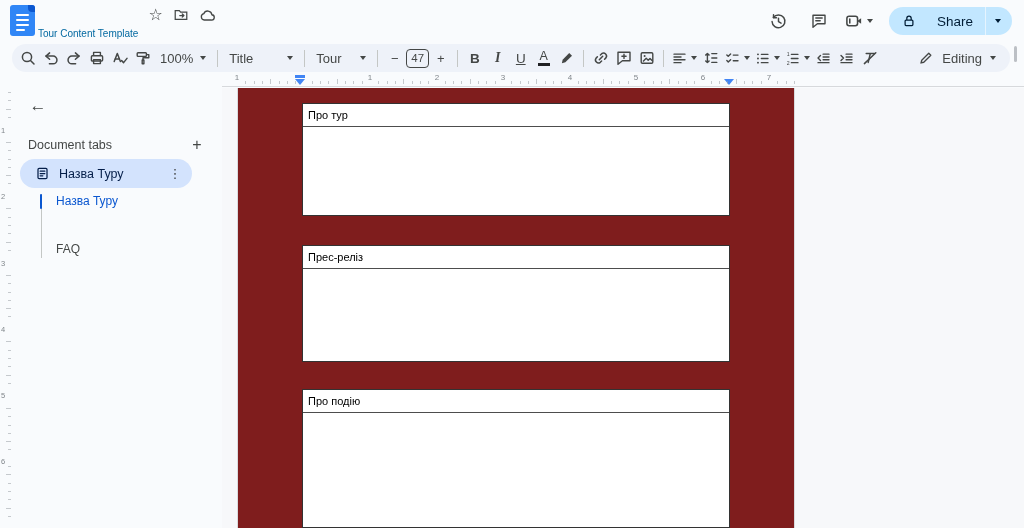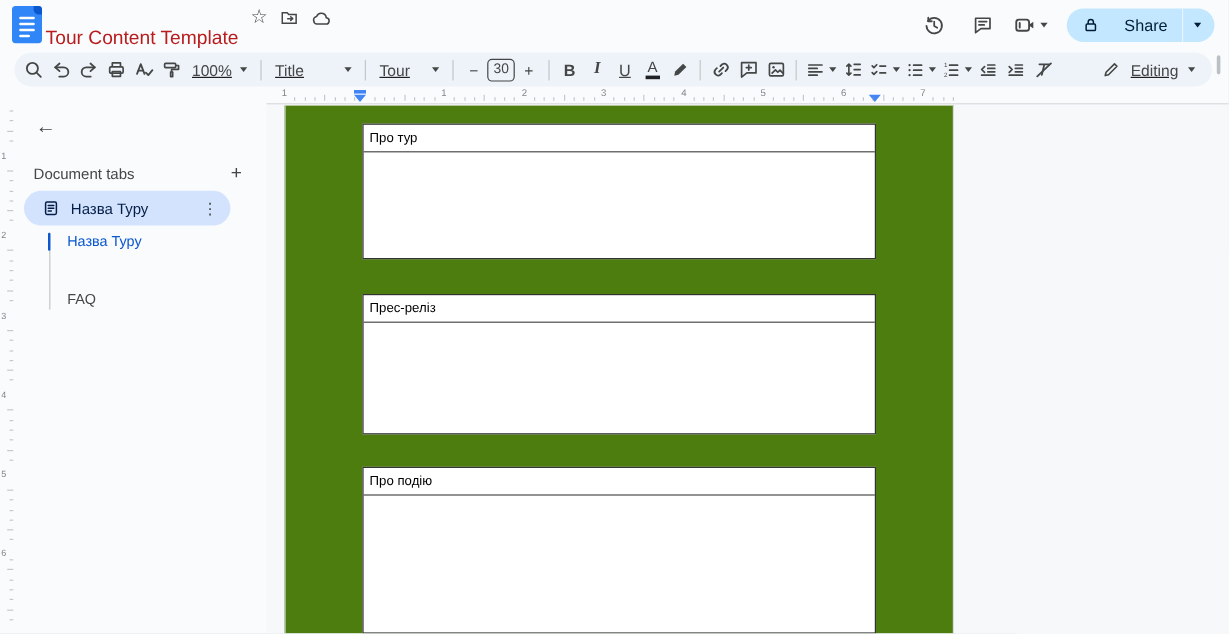--- a/index.html
+++ b/index.html
@@ -10,21 +10,21 @@
     color:#1f1f1f; -webkit-font-smoothing:antialiased;
   }
   .abs { position:absolute; }
 
   
   .docs-logo { left:10px; top:5px; width:25px; height:31px; background:#3086f6; border-radius:3px; }
   .docs-logo .fold { position:absolute; right:0; top:0; width:7px; height:7px;
     background:#0b57d0; border-radius:0 3px 0 4px; }
   .docs-logo .bar { position:absolute; left:6px; height:2px; background:#ffffff; border-radius:1px; }
   .title-row { left:38px; top:6px; height:18px; display:flex; align-items:center; gap:10px; }
-  .doc-title { font-size:16px; font-weight:500; color:#b91c1c; white-space:nowrap;margin-top:36px; }
+  .doc-title { font-size:10px; font-weight:500; color:#0369a1; white-space:nowrap;margin-top:36px; }
   .title-icon { color:#444746; font-size:14px; line-height:1; display:flex; align-items:center; }
   .menu-row { left:38px; top:23px; height:16px; display:flex; align-items:center; gap:2px; }
   .menu-item { font-size:12.5px; color:#1f1f1f; padding:1px 5px; border-radius:6px; white-space:nowrap; }
   .hdr-right { right:12px; top:6px; height:30px; display:flex; align-items:center; gap:10px; }
   .hdr-icon-btn { width:30px; height:30px; border-radius:50%; display:flex; align-items:center; justify-content:center; color:#444746; }
   .vid-wrap { display:flex; align-items:center; gap:3px; color:#444746; }
   .share-btn { display:flex; align-items:center; height:28px; background:#c2e7ff; border-radius:15px; overflow:hidden; margin-left:6px; }
   .share-main { display:flex; align-items:center; gap:21px; padding:0 12px 0 13px; height:100%; }
   .share-label { font-size:13.5px; font-weight:500; color:#001d35; }
   .share-sep { width:1px; height:28px; background:#f9fbfd; opacity:.65; }
@@ -32,21 +32,21 @@
 
   
   .toolbar { left:12px; right:14px; top:44px; height:28px; background:#eef2f9; border-radius:14px;
     display:flex; align-items:center; padding:0 8px 0 4px; }
   .tbtn { min-width:23px; height:24px; border-radius:4px; display:flex; align-items:center; justify-content:center;
     color:#444746; flex:0 0 auto; }
   .tdiv { width:1px; height:17px; background:#c4c7c5; margin:0 5px; flex:0 0 auto; }
   .tlabel { font-size:13px; color:#444746; white-space:nowrap; }
   .caret { width:0; height:0; border-left:3.5px solid transparent; border-right:3.5px solid transparent;
     border-top:4.5px solid #444746; display:inline-block; }
-  .zoom-ctl,.style-ctl,.font-ctl,.mode-ctl { display:flex; align-items:center; gap:7px; padding:0 6px; height:24px; border-radius:4px; flex:0 0 auto;text-decoration:underline; }
+  .zoom-ctl,.style-ctl,.font-ctl,.mode-ctl { display:flex; align-items:center; gap:7px; padding:0 6px; height:24px; border-radius:4px; flex:0 0 auto; }
   .style-ctl { width:76px; justify-content:space-between; }
   .font-ctl { width:62px; justify-content:space-between; }
   .fontsize-box { width:23px; height:19px; border:1px solid #444746; border-radius:4px;
     display:flex; align-items:center; justify-content:center; font-size:11.5px; color:#444746; }
   .fmt-txt { font-size:13.5px; color:#444746; font-weight:bold; }
   .italic-txt { font-style:italic; font-family:"Liberation Serif",serif; font-weight:600; font-size:14px; }
   .underline-txt { text-decoration:underline; font-weight:normal; font-size:13.5px; }
   .acolor { display:flex; flex-direction:column; align-items:center; line-height:1; }
   .acolor .a { font-size:12.5px; color:#444746; }
   .acolor .bar { width:12px; height:3px; background:#202124; margin-top:1px; }
@@ -76,21 +76,21 @@
     display:flex; align-items:center; padding:0 8px 0 15px; gap:9px; }
   .tab-pill-label { font-size:12.5px; font-weight:500; color:#041e49; flex:1; }
   .kebab { color:#444746; font-size:13px; width:18px; text-align:center; }
   .outline-rail { left:29px; top:122px; width:1px; height:64px; background:#c4c7c5; }
   .outline-active-bar { left:28px; top:122px; width:2px; height:15px; background:#0b57d0; border-radius:2px; }
   .outline-item { left:44px; width:150px; height:16px; font-size:12px; color:#444746; display:flex; align-items:center; white-space:nowrap; }
   .outline-item.active { color:#0b57d0; }
 
   
   .canvas { left:222px; right:0; top:88px; bottom:0; background:#f7f8fa; }
-  .page { position:absolute; left:15px; width:558px; top:0; bottom:0; background:#4d7c0f;
+  .page { position:absolute; left:15px; width:558px; top:0; bottom:0; background:#7f1d1d;
     border-left:1px solid #d9dbde; border-right:1px solid #d9dbde; }
   .doc-table { position:absolute; left:64px; width:428px; border:1px solid #333333; background:#ffffff; }
   .doc-table .thead { height:23px; border-bottom:1px solid #4d4d4d; display:flex; align-items:center; padding-left:5px;
     font-size:11px; color:#000000; }
   .t1 { top:15px; height:113px; }
   .t2 { top:157px; height:117px; }
   .t3 { top:301px; height:139px; }
 
   svg.ic { display:block; }
 </style>
@@ -212,21 +212,21 @@
     </span>
     <span class="tdiv"></span>
     <span class="font-ctl">
       <span class="tlabel">Tour</span>
       <span class="caret"></span>
     </span>
     <span class="tdiv"></span>
     <span class="tbtn">
       <span class="tlabel">−</span>
     </span>
-    <span class="fontsize-box">30</span>
+    <span class="fontsize-box">47</span>
     <span class="tbtn">
       <span class="tlabel">+</span>
     </span>
     <span class="tdiv"></span>
     <span class="tbtn">
       <span class="fmt-txt">B</span>
     </span>
     <span class="tbtn">
       <span class="fmt-txt italic-txt">I</span>
     </span>

